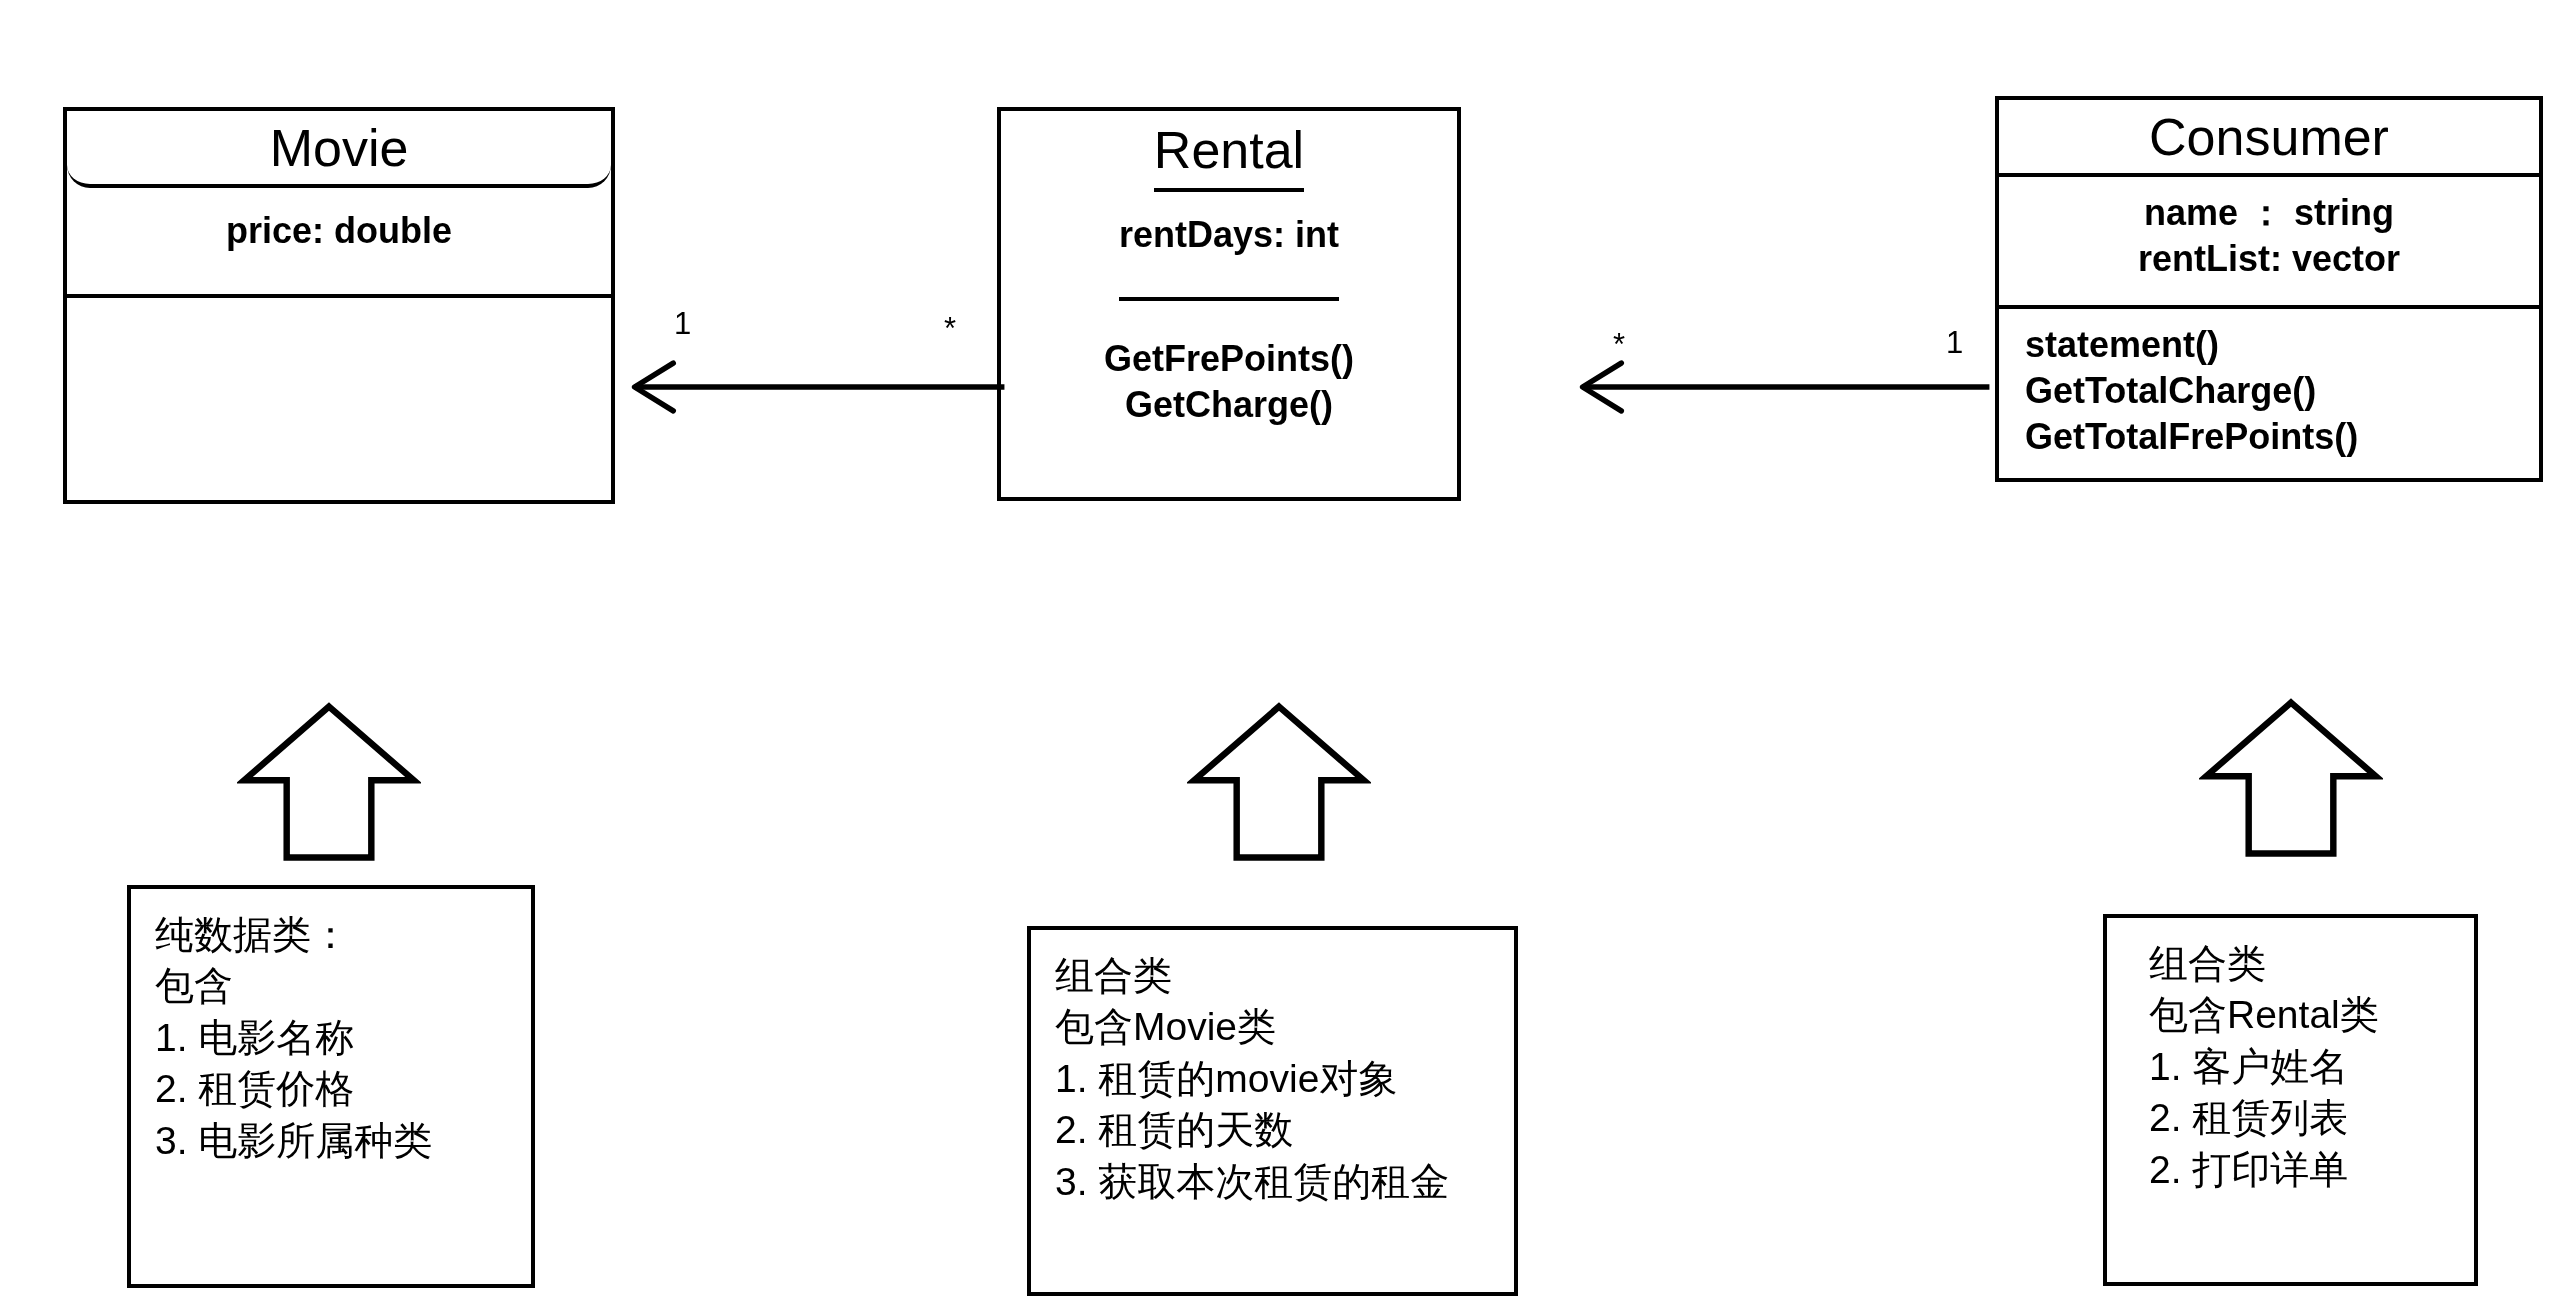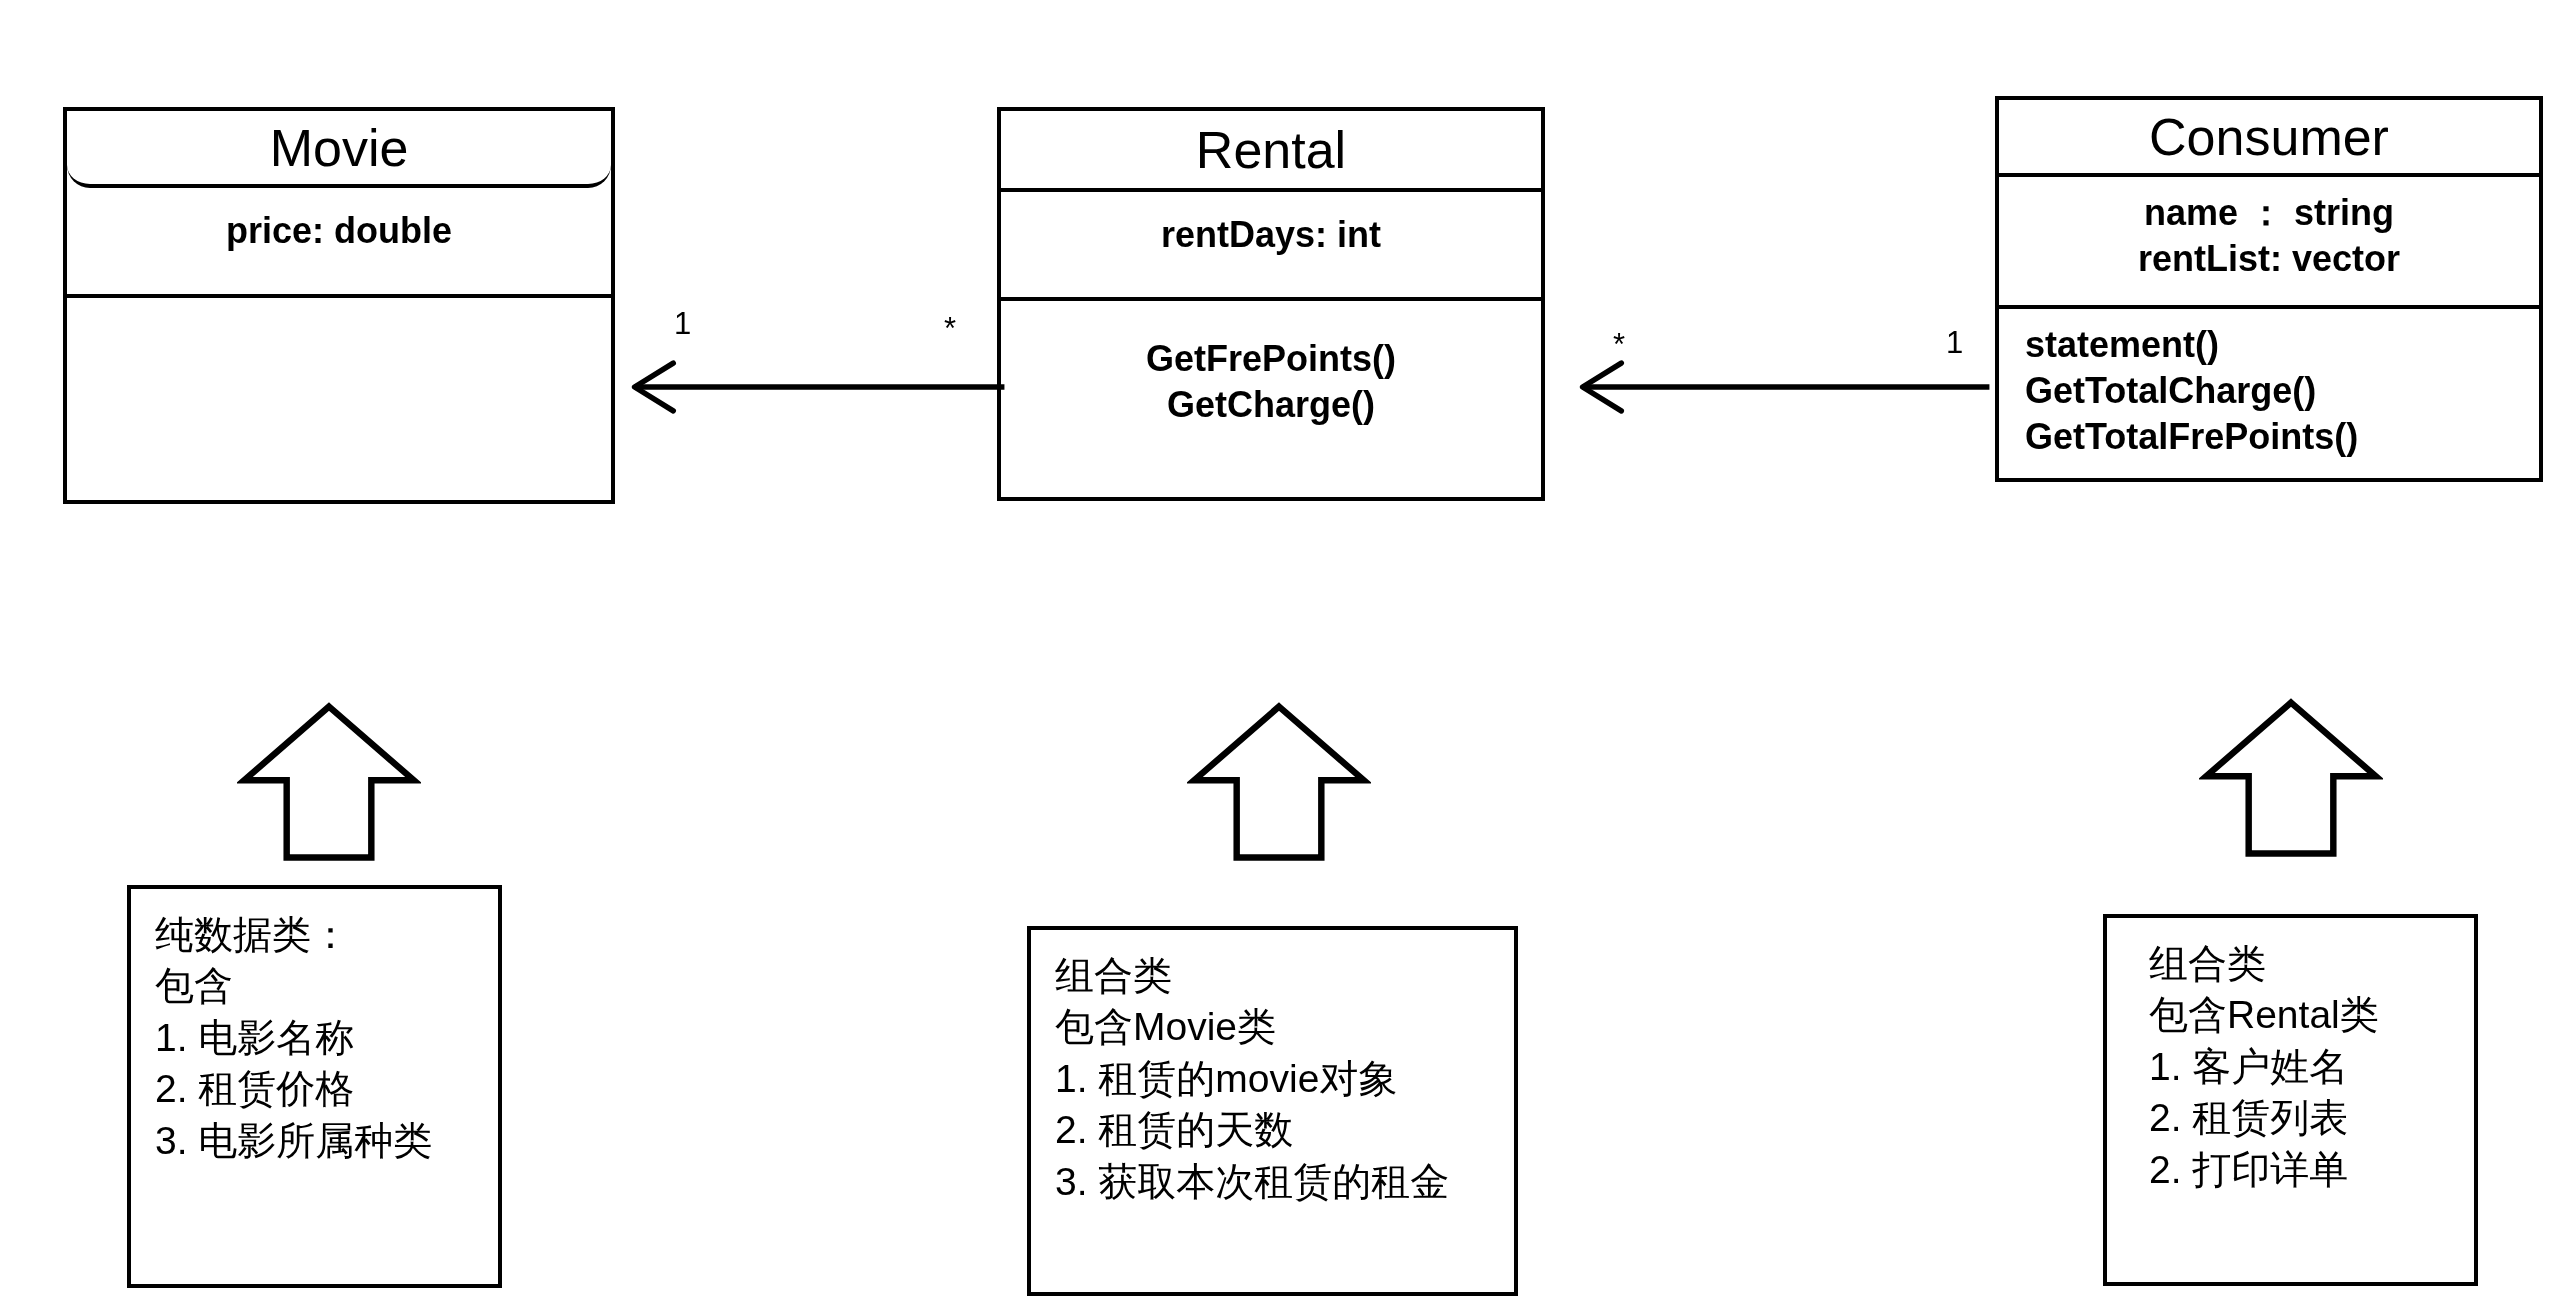--- a/index.html
+++ b/index.html
@@ -102,21 +102,21 @@
   <div class="uml-class" style="left:63px; top:107px; width:552px; height:397px;">
     <div class="uml-section uml-title-section" style="height:77px; flex:0 0 77px;border-radius:23px;">
       <span class="uml-class-name">Movie</span>
     </div>
     <div class="uml-section uml-attr-section" style="height:110px; flex:0 0 110px;">
       <div class="uml-line center-line">price: double</div>
     </div>
     <div class="uml-section" style="flex:1 1 auto;"></div>
   </div>
 
-  <div class="uml-class" style="left:997px; top:107px; width:548px; height:394px;">
+  <div class="uml-class" style="left:997px; top:107px; width:464px; height:394px;align-items:center;">
     <div class="uml-section uml-title-section" style="height:81px; flex:0 0 81px;">
       <span class="uml-class-name">Rental</span>
     </div>
     <div class="uml-section uml-attr-section" style="height:109px; flex:0 0 109px;">
       <div class="uml-line center-line">rentDays: int</div>
     </div>
     <div class="uml-section" style="flex:1 1 auto; padding-top:35px;">
       <div class="uml-line center-line">GetFrePoints()</div>
       <div class="uml-line center-line">GetCharge()</div>
     </div>
@@ -156,21 +156,21 @@
   </svg>
 
   <svg class="block-arrow" style="left:1187px; top:699px;" width="184" height="166" viewBox="0 0 200 180">
     <polygon points="100,8 192,88 146,88 146,172 54,172 54,88 8,88" fill="#ffffff" stroke="#000000" stroke-width="7" stroke-linejoin="miter"></polygon>
   </svg>
 
   <svg class="block-arrow" style="left:2199px; top:695px;" width="184" height="166" viewBox="0 0 200 180">
     <polygon points="100,8 192,88 146,88 146,172 54,172 54,88 8,88" fill="#ffffff" stroke="#000000" stroke-width="7" stroke-linejoin="miter"></polygon>
   </svg>
 
-  <div class="note-box" style="left:127px; top:885px; width:375px; height:403px;">
+  <div class="note-box" style="left:127px; top:885px; width:408px; height:403px;">
     <div class="note-line">纯数据类：</div>
     <div class="note-line">包含</div>
     <div class="note-line">1. 电影名称</div>
     <div class="note-line">2. 租赁价格</div>
     <div class="note-line">3. 电影所属种类</div>
   </div>
 
   <div class="note-box" style="left:1027px; top:926px; width:491px; height:370px;">
     <div class="note-line">组合类</div>
     <div class="note-line">包含Movie类</div>

